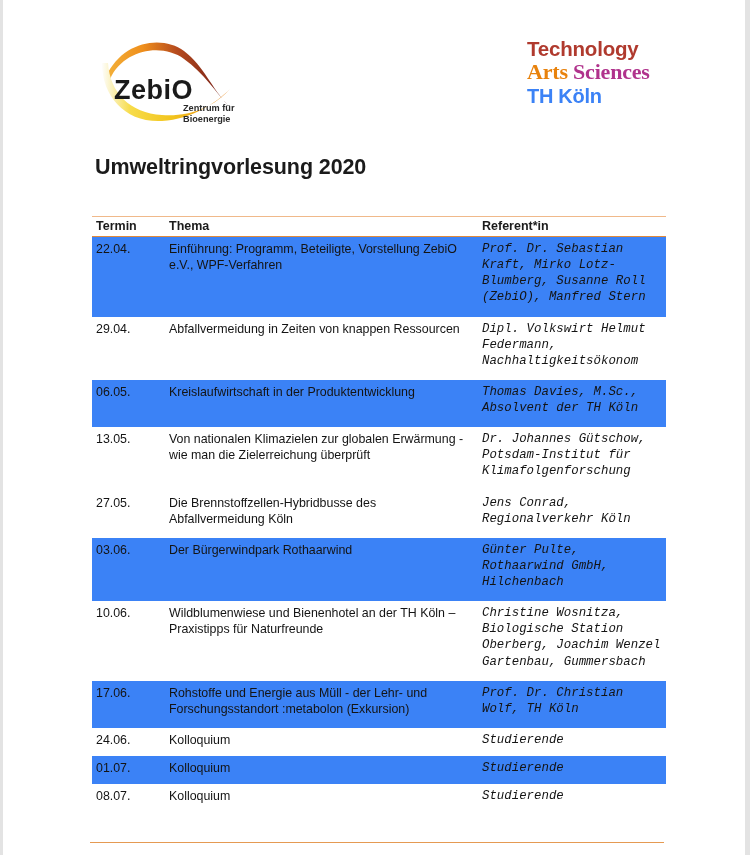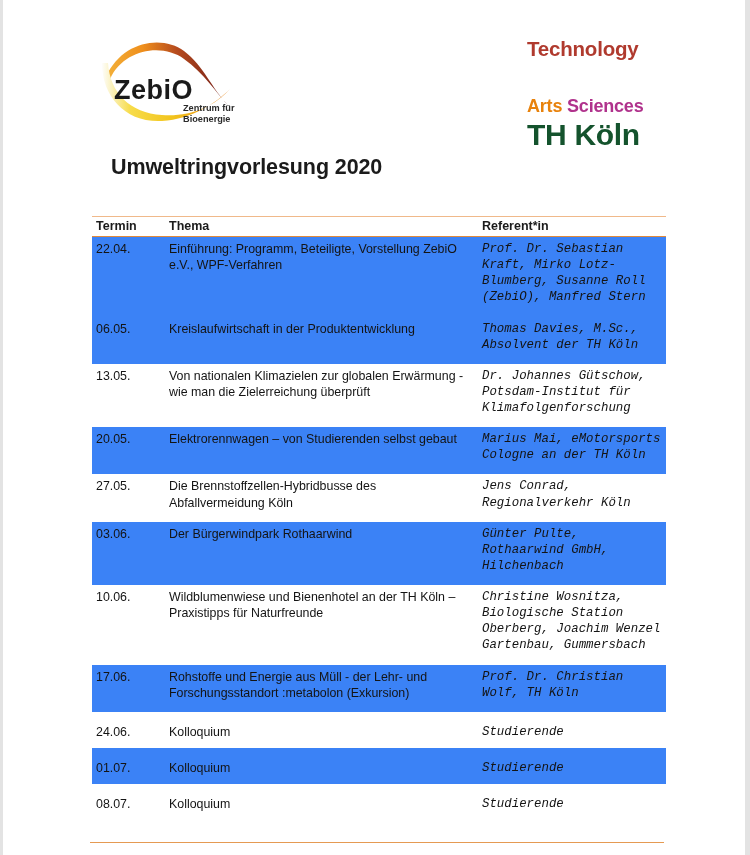--- a/index.html
+++ b/index.html
@@ -59,49 +59,47 @@
     line-height: 1.08;
   }
   .th-line1 {
     font-family: "Liberation Sans", sans-serif;
     font-weight: bold;
     font-size: 20.5px;
     color: #b03a2e;
     letter-spacing: -0.2px;
   }
   .th-line2 {
-    font-family: Liberation Sans, sans-serif;
-    font-weight: bold;
-    font-size: 18px;
+    font-family: Liberation Serif, serif;
+    font-weight: bold;
+    font-size: 22px;
     letter-spacing: -0.2px;
     white-space: nowrap;
-    margin-top: 37px;
   }
   .th-arts  { color: #e8820c; }
   .th-sci   { color: #b0328c; }
   .th-line3 {
     font-family: "Liberation Sans", sans-serif;
     font-weight: bold;
-    font-size: 30px;
-    color: #14532d;
+    font-size: 20px;
+    color: #3b82f6;
     letter-spacing: -0.3px;
     margin-top: 2px;
   }
 
   
   .doc-title {
     position: absolute;
     left: 92px;
     top: 155px;
     font-family: "Liberation Sans", sans-serif;
     font-weight: bold;
     font-size: 21.5px;
     color: #1b1b1b;
     letter-spacing: -0.1px;
-    margin-left: 16px;
   }
 
   
   .schedule-wrap {
     position: absolute;
     left: 89px;
     top: 216px;
     width: 574px;
   }
   table.schedule {
@@ -140,21 +138,21 @@
   }
   tbody tr.shaded td { background: #3b82f6; }
   tbody tr.plain  td { background: #ffffff; }
 
   td.d-date  { padding-left: 4px;  white-space: nowrap; }
   td.d-topic { padding-left: 5px;  padding-right: 8px; }
   td.d-spk   { padding-left: 3px;  font-style: italic; padding-right: 4px; font-family: Liberation Mono, monospace; }
 
   
   tbody tr.compact td {
-    padding-top: 12px;
+    padding-top: 4px;
     padding-bottom: 8px;
   }
 
   .table-bottom-rule {
     position: absolute;
     left: 87px;
     top: 842px;
     width: 574px;
     height: 0;
     border-top: 1.6px solid #e59a52;
@@ -222,34 +220,34 @@
           <th class="h-topic">Thema</th>
           <th class="h-spk">Referent*in</th>
         </tr>
       </thead>
       <tbody id="schedule-body">
           <tr class="shaded">
             <td class="d-date">22.04.</td>
             <td class="d-topic">Einführung: Programm, Beteiligte, Vorstellung ZebiO e.V., WPF-Verfahren</td>
             <td class="d-spk">Prof. Dr. Sebastian Kraft, Mirko Lotz-Blumberg, Susanne Roll (ZebiO), Manfred Stern</td>
           </tr>
+          <tr class="plain">
+            <td class="d-date">29.04.</td>
+            <td class="d-topic">Abfallvermeidung in Zeiten von knappen Ressourcen</td>
+            <td class="d-spk">Dipl. Volkswirt Helmut Federmann, Nachhaltigkeitsökonom</td>
+          </tr>
           <tr class="shaded">
             <td class="d-date">06.05.</td>
             <td class="d-topic">Kreislaufwirtschaft in der Produktentwicklung</td>
             <td class="d-spk">Thomas Davies, M.Sc., Absolvent der TH Köln</td>
           </tr>
           <tr class="plain">
             <td class="d-date">13.05.</td>
             <td class="d-topic">Von nationalen Klimazielen zur globalen Erwärmung - wie man die Zielerreichung überprüft</td>
             <td class="d-spk">Dr. Johannes Gütschow, Potsdam-Institut für Klimafolgenforschung</td>
-          </tr>
-          <tr class="shaded">
-            <td class="d-date">20.05.</td>
-            <td class="d-topic">Elektrorennwagen – von Studierenden selbst gebaut</td>
-            <td class="d-spk">Marius Mai, eMotorsports Cologne an der TH Köln</td>
           </tr>
           <tr class="plain">
             <td class="d-date">27.05.</td>
             <td class="d-topic"> Die Brennstoffzellen-Hybridbusse des Abfallvermeidung Köln</td>
             <td class="d-spk">Jens Conrad, Regionalverkehr Köln</td>
           </tr>
           <tr class="shaded">
             <td class="d-date">03.06.</td>
             <td class="d-topic">Der Bürgerwindpark Rothaarwind</td>
             <td class="d-spk">Günter Pulte, Rothaarwind GmbH, Hilchenbach</td>

